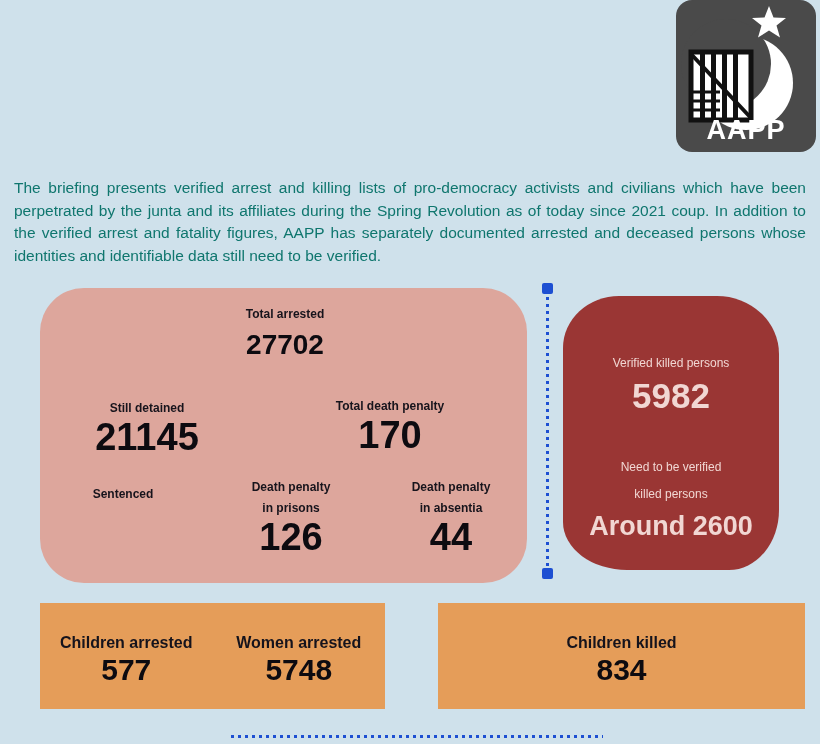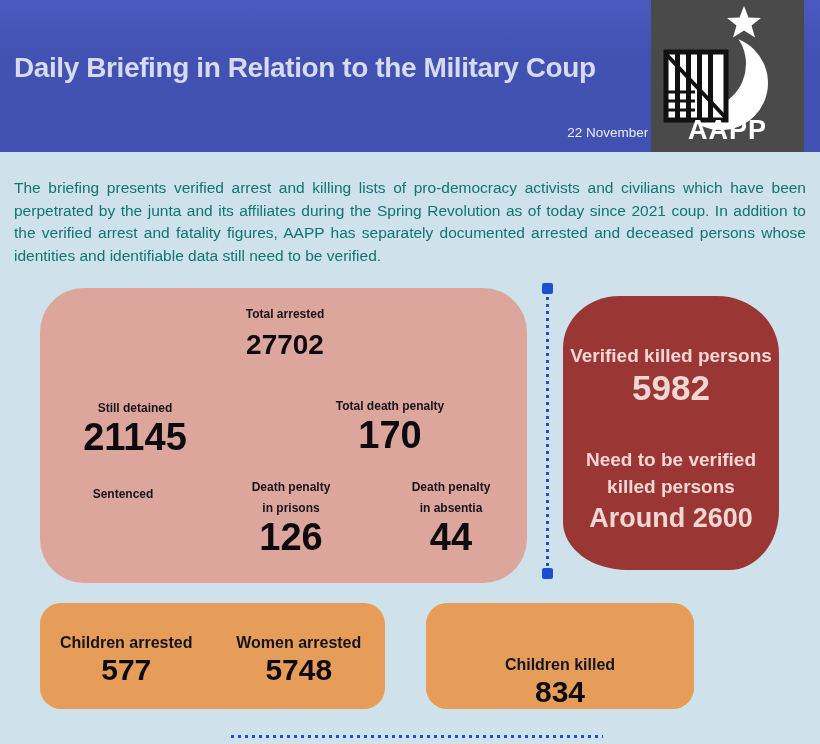--- a/index.html
+++ b/index.html
@@ -19,22 +19,23 @@
     font-size:28px; font-weight:bold; letter-spacing:-0.4px;
     color:#d8dbee;
   }
   .banner-date {
     position:absolute; right:138px; top:125px;
     font-size:13.5px; color:#e9edf6;
   }
 
   
   .logo {
-    position:absolute; right:16px; top:0; width:153px; height:152px;
+    position:absolute; right:4px; top:0; width:140px; height:152px;
     background:#4a4a4a;
+    border-radius:16px;
   }
   .logo svg { position:absolute; left:0; top:0; }
   .logo-text {
     position:absolute; left:0; bottom:6px; width:100%;
     text-align:center; color:#ffffff; font-weight:bold;
     font-size:27px; letter-spacing:1px;
   }
 
   
   .intro {
@@ -62,50 +63,46 @@
   .vcap.top { top:283px; }
   .vcap.bottom { top:568px; }
 
   
   .red-block {
     position:absolute; left:563px; top:296px; width:216px; height:274px;
     background:#9a3634;
     border-radius: 56px 62px 50px 64px / 52px 58px 60px 48px;
   }
   .red-stat { position:absolute; width:100%; text-align:center; color:#f1d7d3; }
-  .red-label { font-size:19px; font-weight:bold; line-height:27px; }
+  .red-label { font-size:12px; font-weight:normal; line-height:27px;margin-top:8px; }
   .red-value { font-weight:bold; font-size:35px; line-height:38px; }
   .red-value.medium { font-size:27px; line-height:30px; }
 
   
   .orange-block {
     position:absolute; top:603px; height:106px;
-    background:#e59d59; display:flex; align-items:flex-start;border-radius:21px;
+    background:#e59d59; display:flex; align-items:flex-start;
   }
   .orange-left  { left:40px;  width:345px; }
-  .orange-right { left:426px; width:268px;align-items:flex-end; }
+  .orange-right { left:438px; width:367px; }
   .o-stat { flex:1; text-align:center; padding-top:29px; color:#15131c; }
   .o-label { font-size:16px; font-weight:bold; line-height:21px; }
   .o-value { font-weight:bold; font-size:30px; line-height:34px; color:#0d0b10; }
 
   
   .hline {
     position:absolute; left:231px; top:735px; width:372px; height:3px;
     background:repeating-linear-gradient(to right,#1d4fd2 0 3px, rgba(0,0,0,0) 3px 7px);
   }
 </style>
 </head>
 <body>
 
 <div class="page">
 
-  <div class="banner">
-    <div class="banner-title">Daily Briefing in Relation to the Military Coup</div>
-    <div class="banner-date">22 November 2024</div>
-  </div>
 
   <div class="logo">
     <svg width="130" height="152" viewBox="0 0 130 152">
 
       <g>
         <circle cx="70" cy="83" r="47" fill="#ffffff"></circle>
         <circle cx="50" cy="64" r="45" fill="#4a4a4a"></circle>
       </g>
 
       <g>
@@ -127,21 +124,21 @@
     <div class="logo-text">AAPP</div>
   </div>
 
   <div class="intro">The briefing presents verified arrest and killing lists of pro-democracy activists and civilians which have been perpetrated by the junta and its affiliates during the Spring Revolution as of today since 2021 coup. In addition to the verified arrest and fatality figures, AAPP has separately documented arrested and deceased persons whose identities and identifiable data still need to be verified.</div>
 
   <div class="pink-block">
     <div class="stat" style="left:95px; top:16px; width:300px;">
       <div class="stat-label">Total arrested</div>
       <div class="stat-value big">27702</div>
     </div>
-    <div class="stat" style="left:0px; top:110px; width:190px;">
+    <div class="stat" style="left:12px; top:110px; width:190px;">
       <div class="stat-label">Still detained</div>
       <div class="stat-value">21145</div>
     </div>
     <div class="stat" style="left:235px; top:108px; width:230px;">
       <div class="stat-label">Total death penalty</div>
       <div class="stat-value">170</div>
     </div>
     <div class="stat" style="left:3px; top:196px; width:160px;">
       <div class="stat-label">Sentenced</div>
     </div>

